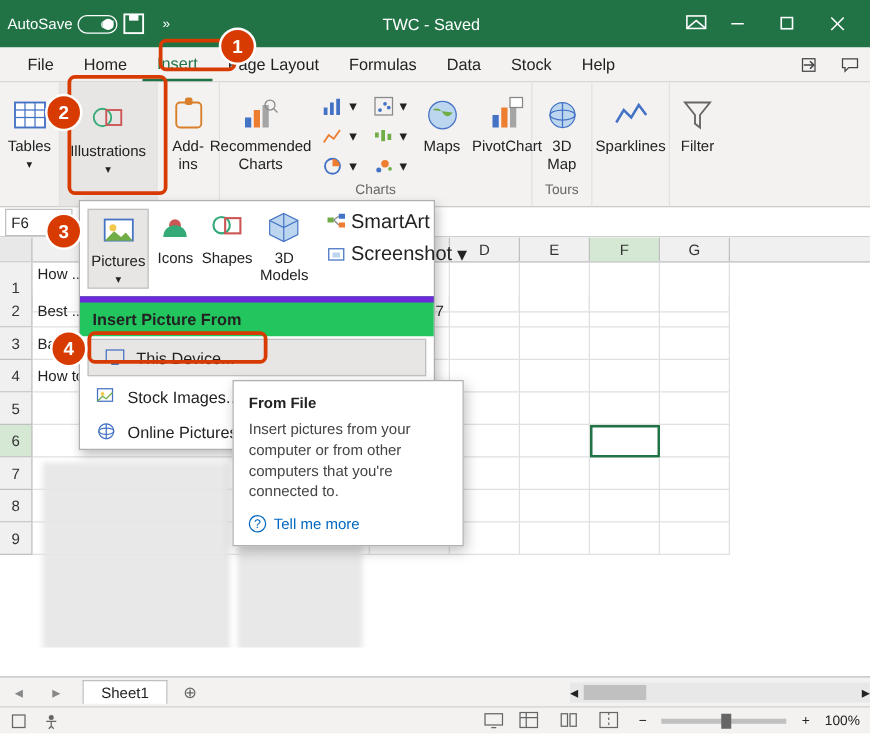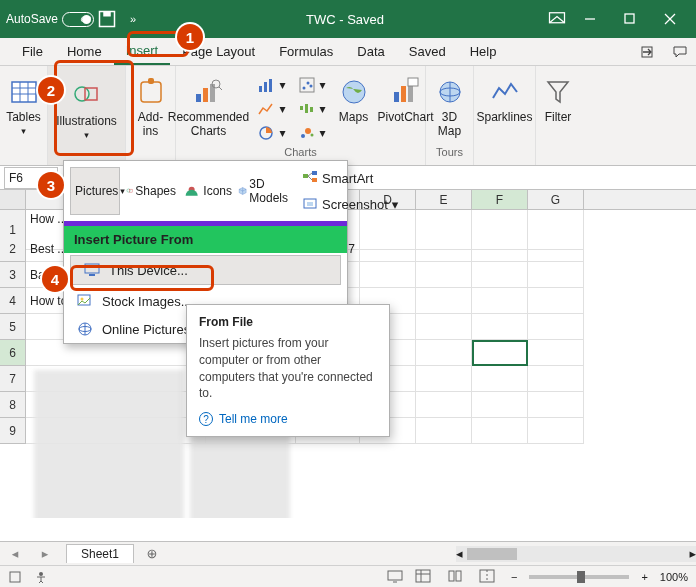--- a/index.html
+++ b/index.html
@@ -41,29 +41,29 @@
 .corner { width: 26px; border-right: 1px solid #c0c0c0; background: #e8e8e8; }
 .ch { border-right: 1px solid #c0c0c0; text-align: center; font-size: 12px; line-height: 20px; color: #333; }
 .rows { position: relative; }
 .row { display: flex; height: 26px; }
 .rh { width: 26px; background: #f0f0f0; border-right: 1px solid #c0c0c0; border-bottom: 1px solid #c0c0c0; text-align: center; font-size: 12px; line-height: 26px; color: #333; }
 .cell { border-right: 1px solid #e0e0e0; border-bottom: 1px solid #e0e0e0; padding: 0 4px; font-size: 12px; line-height: 26px; overflow: hidden; white-space: nowrap; }
 
 
 .illus-panel { position: absolute; left: 63px; top: 160px; width: 285px; background: #fff; border: 1px solid #b0b0b0; box-shadow: 2px 4px 8px rgba(0,0,0,0.25); z-index: 20; }
 .illus-row1 { display: flex; padding: 6px; gap: 6px; }
-.illus-btn { display: flex; flex-direction: row; align-items: center; width: 50px; font-size: 12px; text-align: left; gap: 2px; }
+.illus-btn { display: flex; flex-direction: column; align-items: center; width: 50px; font-size: 12px; text-align: center; gap: 2px; }
 .illus-btn .ico { width: 30px; height: 30px; }
 .illus-side { display: flex; flex-direction: column; gap: 4px; margin-left: 4px; }
-.illus-side .smallbtn { font-size: 13px; }
+.illus-side .smallbtn { font-size: 16px; }
 .insert-from { padding: 6px 10px; font-weight: 600; font-size: 13px; background: #22c55e; border-top: 5px solid #6d28d9; }
 .menu-item { display: flex; align-items: center; gap: 8px; padding: 5px 12px; font-size: 13px; }
 
 
-.tooltip { position: absolute; left: 186px; top: 304px; width: 204px; background: #fff; border: 1px solid #b0b0b0; box-shadow: 2px 4px 10px rgba(0,0,0,0.25); padding: 10px 12px; font-size: 12px; z-index: 25; }
+.tooltip { position: absolute; left: 186px; top: 304px; width: 185px; background: #fff; border: 1px solid #b0b0b0; box-shadow: 2px 4px 10px rgba(0,0,0,0.25); padding: 10px 12px; font-size: 12px; z-index: 25; }
 .tooltip .tt-title { font-weight: 600; margin-bottom: 6px; }
 .tooltip .tt-more { color: #0067c0; margin-top: 10px; display: flex; align-items: center; gap: 6px; }
 
 
 .badge { position: absolute; width: 26px; height: 26px; background: #d83b01; color: #fff; border-radius: 50%; display: flex; align-items: center; justify-content: center; font-weight: bold; font-size: 15px; z-index: 40; box-shadow: 0 0 0 2px #fff; }
 
 
 .hl { position: absolute; border: 3px solid #d83b01; border-radius: 6px; z-index: 35; pointer-events: none; }
 
 
@@ -129,21 +129,21 @@
     </span>
 </div>
 
 <div class="tabs">
   <div class="tab">File</div>
   <div class="tab">Home</div>
   <div class="tab active">Insert</div>
   <div class="tab">Page Layout</div>
   <div class="tab">Formulas</div>
   <div class="tab">Data</div>
-  <div class="tab">Saved</div>
+  <div class="tab">Stock</div>
   <div class="tab">Help</div>
   <div class="tab-right">
     <div class="iconbtn">
         <svg width="16" height="16" viewBox="0 0 16 16">
           <path d="M3 8 L10 8 M8 5 L11 8 L8 11" fill="none" stroke="#444" stroke-width="1.3"></path>
           <rect x="2" y="3" width="10" height="10" fill="none" stroke="#444"></rect>
         </svg>
       </div>
     <div class="iconbtn">
         <svg width="16" height="16" viewBox="0 0 16 16">
@@ -423,34 +423,34 @@
             <circle cx="11" cy="13" r="3" fill="#f2c94c"></circle>
             <path d="M4 24 l8 -8 l6 5 l4 -4 l6 7 z" fill="#70ad47"></path>
           </svg>
         </span>
       <span>Pictures</span>
       <span style="font-size:9px;">▾</span>
     </div>
     <div class="illus-btn">
       <span class="ico">
           <svg viewBox="0 0 32 32">
+            <circle cx="16" cy="14" r="5" fill="#c55"></circle>
+            <path d="M16 14 a10 10 0 0 0 -10 10 h20 a10 10 0 0 0 -10 -10" fill="#3a7"></path>
+          </svg>
+        </span>
+      <span>Icons</span>
+    </div>
+    <div class="illus-btn">
+      <span class="ico">
+          <svg viewBox="0 0 32 32">
             <circle cx="11" cy="14" r="7" fill="none" stroke="#3a7" stroke-width="1.8"></circle>
             <rect x="14" y="8" width="13" height="13" fill="none" stroke="#c55" stroke-width="1.8"></rect>
           </svg>
         </span>
       <span>Shapes</span>
-    </div>
-    <div class="illus-btn">
-      <span class="ico">
-          <svg viewBox="0 0 32 32">
-            <circle cx="16" cy="14" r="5" fill="#c55"></circle>
-            <path d="M16 14 a10 10 0 0 0 -10 10 h20 a10 10 0 0 0 -10 -10" fill="#3a7"></path>
-          </svg>
-        </span>
-      <span>Icons</span>
     </div>
     <div class="illus-btn">
       <span class="ico">
           <svg viewBox="0 0 32 32">
             <path d="M16 4 L28 10 L28 22 L16 28 L4 22 L4 10 Z" fill="#bcd6f0" stroke="#4472c4"></path>
             <path d="M16 4 L16 28 M4 10 L16 16 L28 10" fill="none" stroke="#4472c4"></path>
           </svg>
         </span>
       <span style="white-space:pre-line;">3D
 Models</span>

